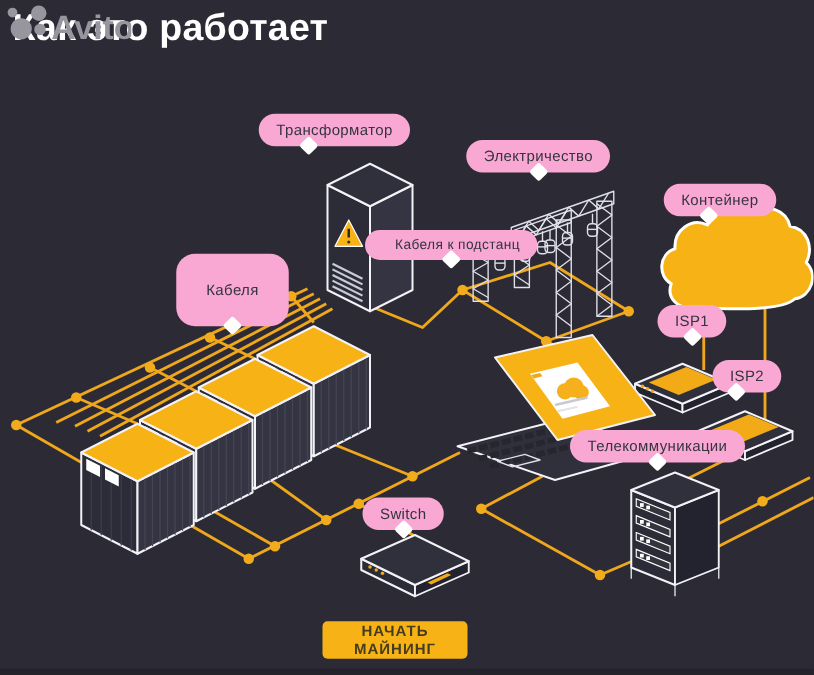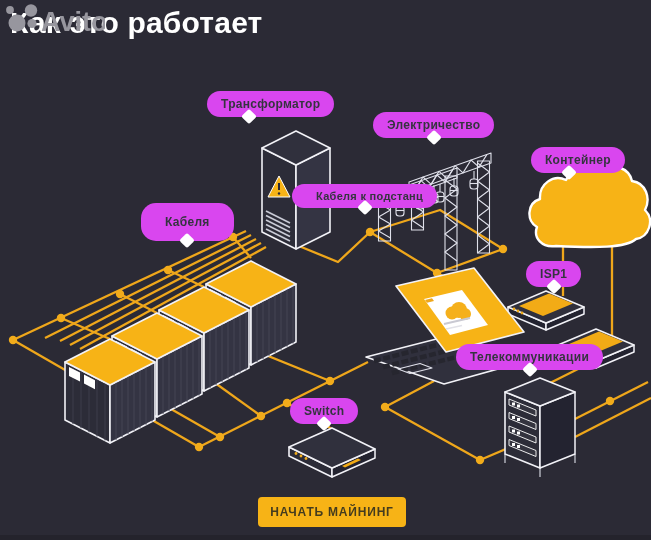--- a/index.html
+++ b/index.html
@@ -1,25 +1,25 @@
 <!DOCTYPE html>
 <html><head>
 <meta charset="utf-8">
 <style>
   html,body{margin:0;padding:0;background:#2b2a35;}
   .stage{position:relative;width:651px;height:540px;background:#2b2a35;overflow:hidden;
          font-family:"Liberation Sans",sans-serif;}
   .stage svg{position:absolute;left:0;top:0;}
   .page-title{position:absolute;left:10px;top:6px;margin:0;color:#ffffff;
               font-size:30px;font-weight:bold;letter-spacing:.2px;}
-  .bubble{position:absolute;background:#d946ef;color:#35343f;font-size:12px;font-weight:bold;
+  .bubble{position:absolute;background:#f9a8d4;color:#35343f;font-size:12px;font-weight:normal;
           letter-spacing:.3px;padding:6px 14px;border-radius:15px;white-space:nowrap;z-index:5;}
   .bubble::after{content:'';position:absolute;left:var(--tx,50%);bottom:-5px;width:11px;height:11px;
           background:#ffffff;transform:translateX(-50%) rotate(45deg);border-radius:2px;}
-  .cta{position:absolute;left:258px;top:497px;width:148px;height:30px;background:#f7b316;
+  .cta{position:absolute;left:258px;top:497px;width:116px;height:30px;background:#f7b316;
        border:none;border-radius:4px;color:#453c1e;font-family:"Liberation Sans",sans-serif;
        font-size:12px;font-weight:bold;letter-spacing:.8px;cursor:pointer;z-index:6;}
   .logo{position:absolute;left:541px;top:494px;z-index:6;}
   .bottom-strip{position:absolute;left:0;bottom:0;width:651px;height:5px;background:#24232c;}
   
   .ln{stroke:#efa71b;stroke-width:2.3;fill:none;stroke-linejoin:round;}
   .dot{fill:#f2ac1b;}
   .roof{fill:#f7b316;stroke:#f2f2f7;stroke-width:1.6;stroke-linejoin:round;}
   .facel{fill:#2c2c38;stroke:#f2f2f7;stroke-width:1.6;stroke-linejoin:round;}
   .facer{fill:#343443;stroke:#f2f2f7;stroke-width:1.6;stroke-linejoin:round;}
@@ -237,22 +237,23 @@
       <path fill="#f2ab16" d="M342,466 L358,458.5 L361,460 L345,467.5 Z"></path>
     </g>
   </svg>
 
   <h1 class="page-title">Как это работает</h1>
 
   <div class="bubble" style="left:207px;top:91px;--tx:33%">Трансформатор</div>
   <div class="bubble" style="left:373px;top:112px">Электричество</div>
   <div class="bubble" style="left:531px;top:147px;--tx:40%">Контейнер</div>
   <div class="bubble" style="left:292px;top:184px;font-size:11px;padding-left:24px;">Кабеля к подстанц</div>
-  <div class="bubble" style="left:141px;top:203px;padding:12px 24px;">Кабеля</div>
-  <div class="bubble" style="left:526px;top:261px">ISP1</div>
+  <div class="bubble" style="left:141px;top:203px;padding:22px 24px;">Кабеля</div>
+  <div class="bubble" style="left:526px;top:244px">ISP1</div>
+  <div class="bubble" style="left:570px;top:288px;--tx:35%">ISP2</div>
   <div class="bubble" style="left:456px;top:344px">Телекоммуникации</div>
   <div class="bubble" style="left:290px;top:398px">Switch</div>
 
   <button class="cta">НАЧАТЬ МАЙНИНГ</button>
 
   <svg class="logo" width="105" height="40" viewBox="0 0 105 40">
     <g fill="#97969e">
       <circle cx="17" cy="23" r="8.5"></circle>
       <circle cx="31" cy="10.5" r="6.2"></circle>
       <circle cx="10" cy="10" r="3.9"></circle>

